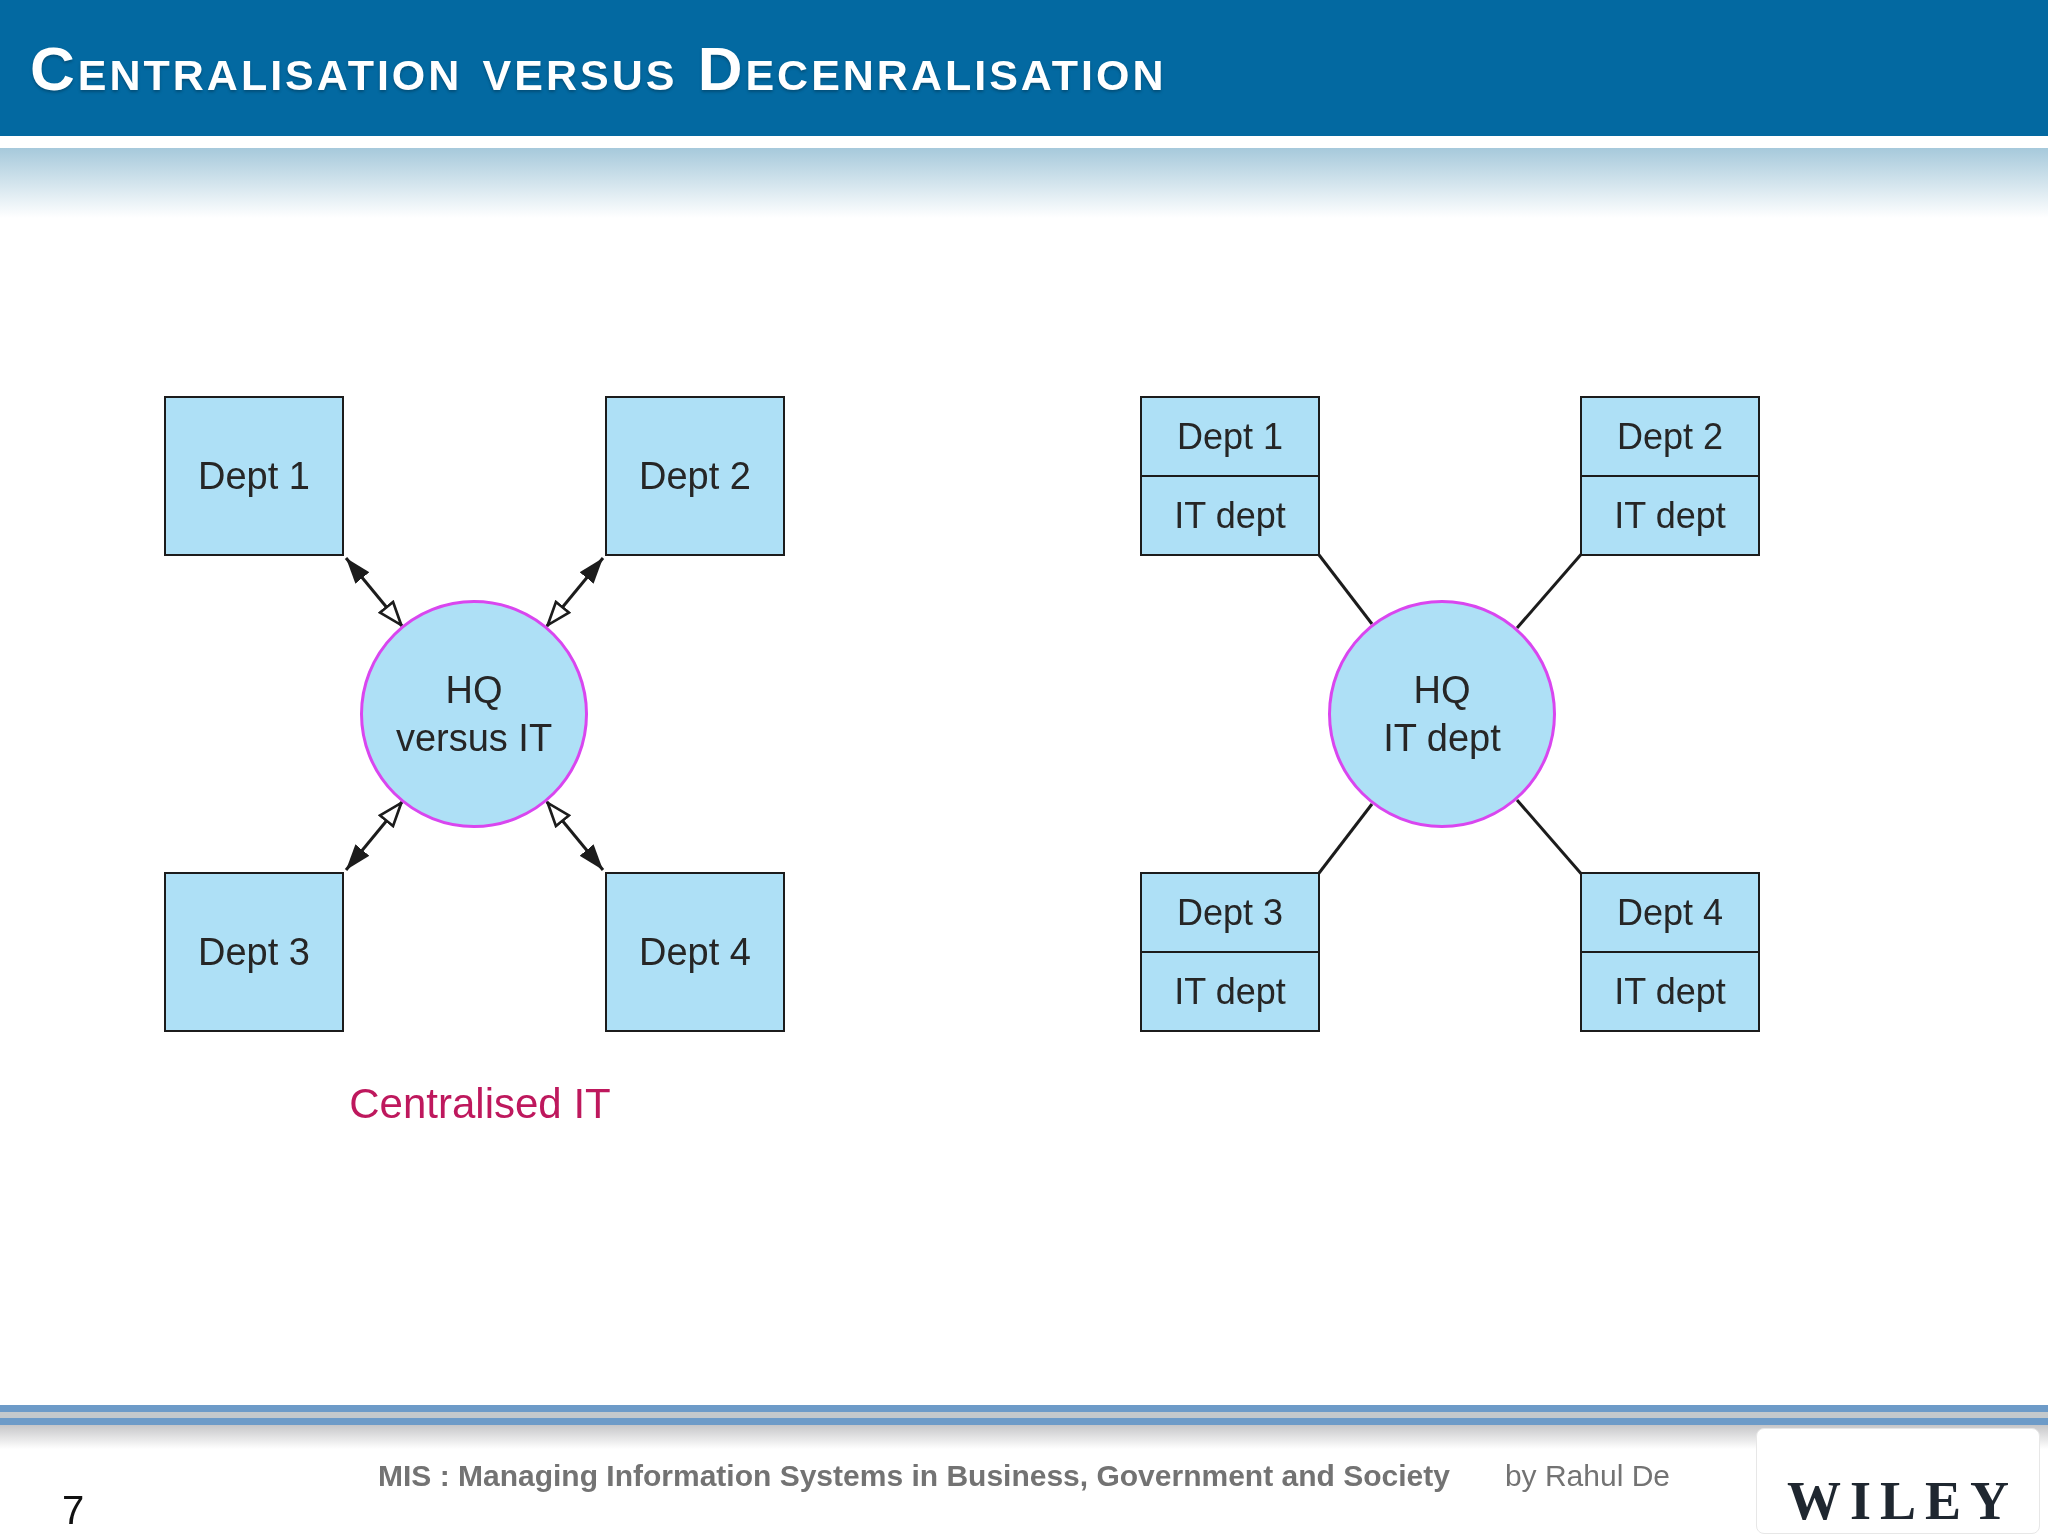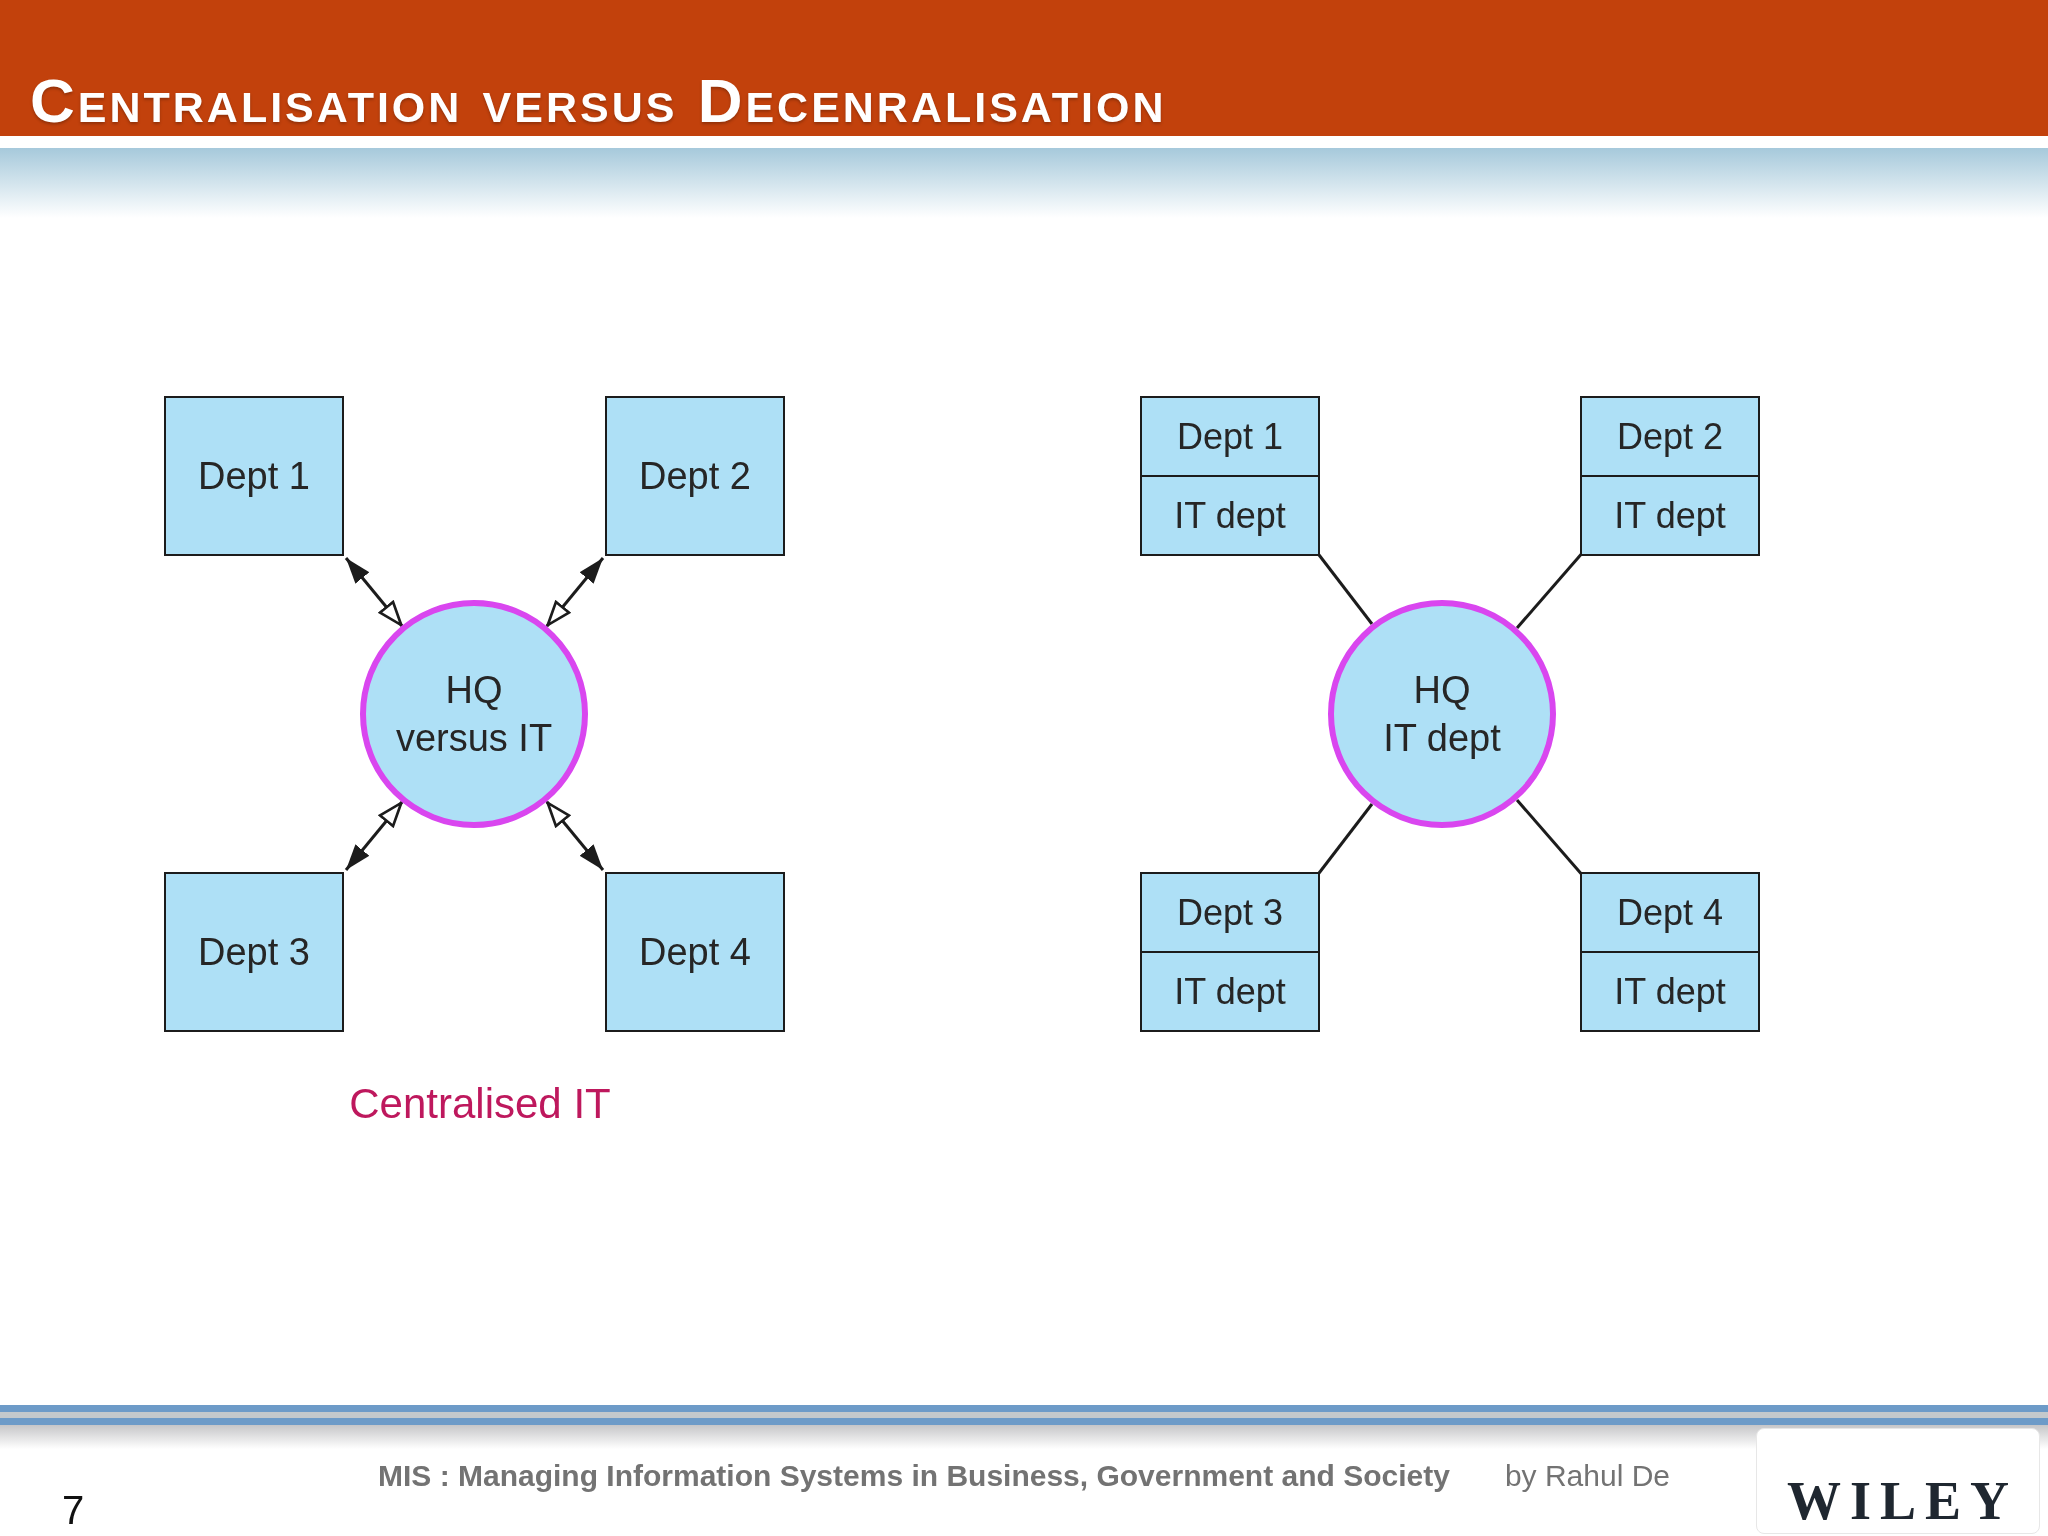--- a/index.html
+++ b/index.html
@@ -4,21 +4,21 @@
 <style>
   html,body{margin:0;padding:0;background:#fff;}
   .slide{
     position:relative;width:2048px;height:1536px;overflow:hidden;background:#ffffff;
     font-family:"Liberation Sans",sans-serif;
   }
 
   
   .header-bar{
     position:absolute;left:0;top:0;width:2048px;height:136px;
-    background:#c2410c;display:flex;align-items:flex-end;
+    background:#0369a1;display:flex;align-items:center;
   }
   .header-title{
     margin-left:30px;color:#ffffff;font-weight:bold;
     font-size:62px;font-variant:small-caps;letter-spacing:3px;
     text-shadow:0 2px 3px rgba(0,0,0,.25);white-space:nowrap;
   }
   .header-gap{position:absolute;left:0;top:136px;width:2048px;height:12px;background:#ffffff;}
   .header-fade{
     position:absolute;left:0;top:148px;width:2048px;height:70px;
     background:linear-gradient(#a6c9db,#ffffff);
@@ -36,21 +36,21 @@
     background:#aee0f6;border:2px solid #1c1c1c;
     display:flex;flex-direction:column;z-index:2;
   }
   .split-box .cell{
     flex:1;display:flex;align-items:center;justify-content:center;
     font-size:36px;color:#262626;
   }
   .split-box .cell.lower{border-top:2px solid #1c1c1c;}
   .hub{
     position:absolute;width:228px;height:228px;box-sizing:border-box;
-    background:#aee0f6;border:6px solid #d946ef;border-radius:50%;
+    background:#aee0f6;border:3px solid #d946ef;border-radius:50%;
     display:flex;flex-direction:column;align-items:center;justify-content:center;
     font-size:38px;color:#262626;line-height:48px;z-index:2;text-align:center;
   }
   .sec-label{
     position:absolute;top:1080px;width:420px;text-align:center;
     font-size:42px;color:#be185d;z-index:2;
   }
   .connector-layer{position:absolute;left:0;top:0;z-index:1;}
 
   

